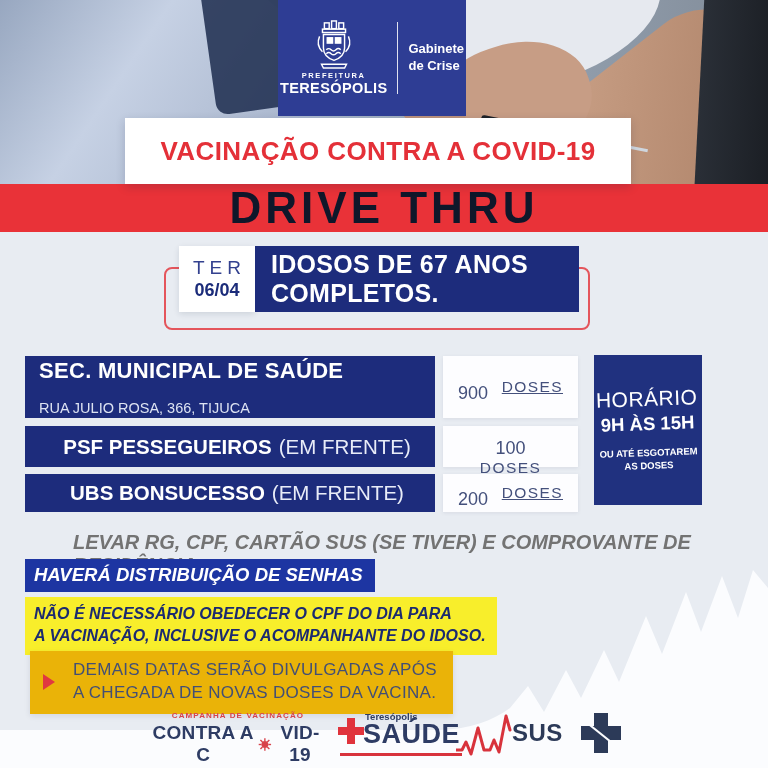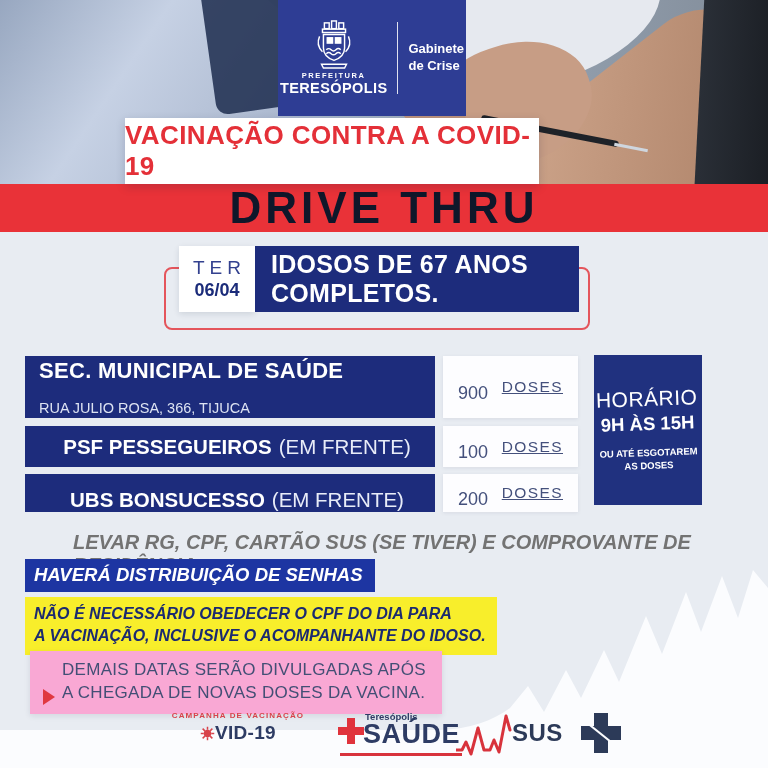--- a/index.html
+++ b/index.html
@@ -27,67 +27,67 @@
   
   .logo-box { position:absolute; left:278px; top:0; width:188px; height:116px; background:#2e3d94;
               display:flex; align-items:center; justify-content:center; gap:10px; z-index:3; }
   .logo-left { display:flex; flex-direction:column; align-items:center; }
   .logo-prefeitura { color:#fff; font-size:7.5px; letter-spacing:1.6px; font-weight:700; margin-top:1px; }
   .logo-city { color:#fff; font-size:14.5px; font-weight:800; letter-spacing:.4px; }
   .logo-divider { width:1px; height:72px; background:rgba(255,255,255,.85); }
   .logo-office { color:#fff; font-size:13px; font-weight:700; line-height:1.3; }
 
   
-  .white-band { position:absolute; left:125px; top:118px; width:414px; height:66px; background:#ffffff;
+  .white-band { position:absolute; left:125px; top:118px; width:506px; height:66px; background:#ffffff;
                 box-shadow:0 3px 9px rgba(20,30,60,.18); display:flex; align-items:center; justify-content:center; z-index:2; }
   .white-band span { color:#e43038; font-size:26px; font-weight:800; letter-spacing:.4px; }
   .red-band { position:absolute; left:0; top:184px; width:768px; height:48px; background:#e93238;
               display:flex; align-items:center; justify-content:center; z-index:1; }
   .red-band span { color:#0f172a; font-size:44px; font-weight:800; letter-spacing:4px; line-height:1; }
 
   
   .red-frame { position:absolute; left:164px; top:267px; width:426px; height:63px; border:2px solid #e4555c; border-radius:8px; z-index:1; }
   .date-box { position:absolute; left:179px; top:246px; width:76px; height:66px; background:#fff; z-index:2;
               display:flex; flex-direction:column; align-items:center; justify-content:center; box-shadow:0 2px 6px rgba(20,30,60,.12); }
   .date-day { color:#33418f; font-size:19px; letter-spacing:5px; font-weight:400; text-indent:5px; }
   .date-num { color:#1c2c7a; font-size:18px; font-weight:800; margin-top:1px; }
   .audience-box { position:absolute; left:255px; top:246px; width:324px; height:66px; background:#1d2c7c; z-index:2;
                   display:flex; flex-direction:column; justify-content:center; padding-left:16px; }
   .audience-box span { color:#fff; font-size:25px; font-weight:800; line-height:1.18; letter-spacing:.3px; }
 
   
   .row-blue { position:absolute; left:25px; background:#1d2c7c; color:#fff; display:flex; flex-direction:column; justify-content:center; padding-left:14px; width:410px; }
   .row1 { top:356px; height:62px; }
   .row2 { top:426px; height:41px; flex-direction:row; align-items:center; gap:7px; }
-  .row3 { top:474px; height:38px; flex-direction:row; align-items:flex-end; gap:7px; }
+  .row3 { top:474px; height:38px; flex-direction:row; align-items:center; gap:7px; }
   .row-title { font-size:22px; font-weight:800; letter-spacing:.3px; }
   .row-sub { font-size:14.5px; font-weight:400; color:#dde3f2; margin-top:16px; }
   .row-name { font-size:20.5px; font-weight:800; white-space:nowrap; }
   .row-detail { font-size:20.5px; font-weight:400; color:#e8ecf8; white-space:nowrap; }
   .doses-box { position:absolute; left:443px; width:135px; background:#fdfdff; display:flex; align-items:center; justify-content:space-between; padding:0 15px; box-shadow:0 1px 4px rgba(20,30,60,.08); }
   .doses1 { top:356px; height:62px; }
-  .doses2 { top:426px; height:41px; }
+  .doses2 { top:426px; height:41px;flex-direction:column; }
   .doses3 { top:474px; height:38px; }
   .doses-num { color:#44507c; font-size:18px; font-weight:400;margin-top:12px; }
   .doses-unit { color:#44507c; font-size:15.5px; font-weight:400; letter-spacing:1.4px;text-decoration:underline; }
 
   
   .hours-box { position:absolute; left:594px; top:355px; width:108px; height:150px; background:#20317f;
                display:flex; flex-direction:column; align-items:center; justify-content:center; z-index:2; }
   .hours-inner { transform:rotate(-2deg); display:flex; flex-direction:column; align-items:center; }
   .hours-label { color:#fff; font-size:21px; font-weight:300; letter-spacing:.5px; }
   .hours-range { color:#fff; font-size:18.5px; font-weight:800; margin-top:2px; }
   .hours-note { color:#fff; font-size:9.5px; font-weight:700; line-height:1.35; text-align:center; margin-top:12px; }
 
   
   .documents-line { position:absolute; left:25px; top:531px; width:740px; color:#737373; font-size:20px; font-weight:800; font-style:italic;margin-left:48px; }
   .tickets-box { position:absolute; left:25px; top:559px; background:#1d35a2; color:#fff; font-size:18.5px; font-weight:800; font-style:italic; padding:5px 12px 6px 9px; }
   .cpf-box { position:absolute; left:25px; top:597px; background:#f8ee2b; color:#1b2a70; font-size:16px; font-weight:800; font-style:italic; line-height:1.4; padding:6px 11px 7px 9px; }
-  .future-box { position:absolute; left:30px; top:651px; background:#f9a8d4; box-shadow:0 2px 6px rgba(20,30,60,.10);
-                display:flex; align-items:flex-end; gap:7px; padding:8px 16px 9px 13px; }
+  .future-box { position:absolute; left:30px; top:651px; background:#eab308; box-shadow:0 2px 6px rgba(20,30,60,.10);
+                display:flex; align-items:center; gap:18px; padding:8px 16px 9px 13px; }
   .tri { width:0; height:0; border-left:12px solid #e03840; border-top:8px solid transparent; border-bottom:8px solid transparent; }
   .future-text { color:#434f75; font-size:17px; line-height:1.35; letter-spacing:.3px; }
 
   
   .mountains { position:absolute; left:0; top:558px; width:768px; height:210px; z-index:0; }
 
   
   .campaign-block { position:absolute; left:148px; top:711px; width:180px; text-align:center; z-index:2; }
   .campaign-eyebrow { color:#d8434b; font-size:8px; font-weight:700; letter-spacing:1.1px; }
   .campaign-name { color:#2e3c64; font-size:19px; font-weight:800; letter-spacing:.3px; margin-top:2px; display:flex; align-items:center; justify-content:center; }
@@ -216,20 +216,21 @@
     </div>
   </div>
 
   <svg class="mountains" viewBox="0 0 768 210">
     <path fill="#fbfcfe" d="M0,172 L440,172 C470,171 492,163 510,150 L528,128 L544,154 L566,112 L581,140 L604,92 L619,124 L646,58 L662,96 L686,34 L701,74 L722,18 L738,60 L753,12 L768,30 L768,210 L0,210 Z"></path>
   </svg>
 
   <div class="campaign-block">
     <div class="campaign-eyebrow">CAMPANHA DE VACINAÇÃO</div>
     <div class="campaign-name">
+      <span>CONTRA A C</span>
         <svg width="15" height="15" viewBox="0 0 20 20">
           <g stroke="#d8434b" stroke-width="2" fill="#d8434b">
             <circle cx="10" cy="10" r="5" stroke="none"></circle>
             <line x1="10" y1="1" x2="10" y2="5"></line>
             <line x1="10" y1="15" x2="10" y2="19"></line>
             <line x1="1" y1="10" x2="5" y2="10"></line>
             <line x1="15" y1="10" x2="19" y2="10"></line>
             <line x1="3.5" y1="3.5" x2="6.5" y2="6.5"></line>
             <line x1="13.5" y1="13.5" x2="16.5" y2="16.5"></line>
             <line x1="3.5" y1="16.5" x2="6.5" y2="13.5"></line>

